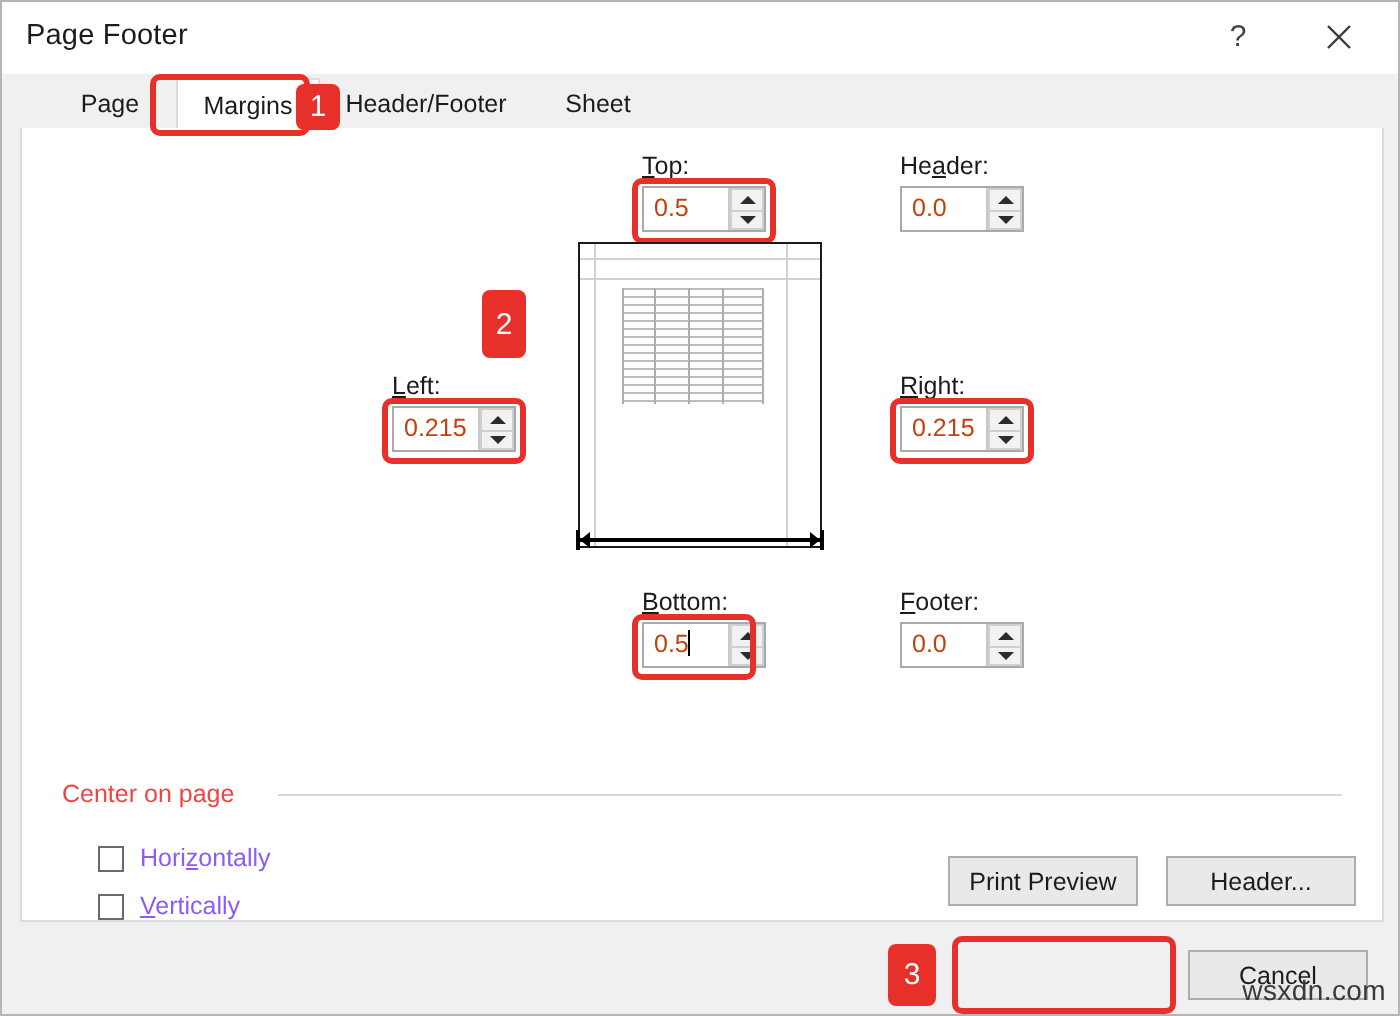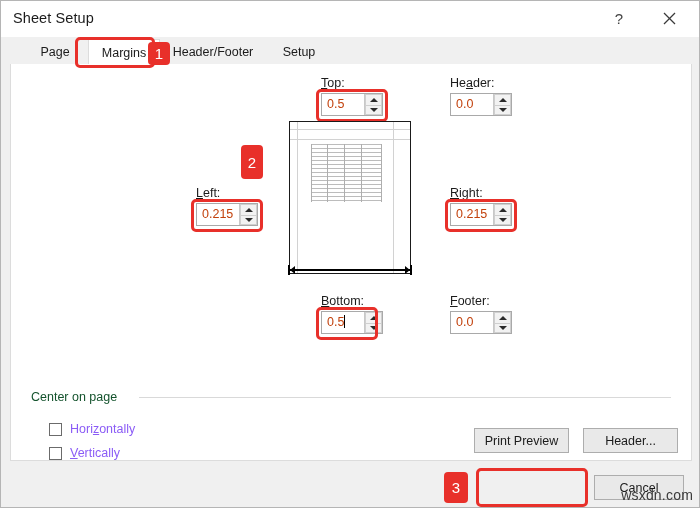--- a/index.html
+++ b/index.html
@@ -253,21 +253,21 @@
     position: absolute;
     left: 20px; top: 334px;
     width: 640px; height: 68px;
   }
   #center-legend {
     position: absolute;
     left: 0; top: -8px;
     background: #ffffff;
     padding-right: 6px;
     font-size: 12.5px;
-    color: #14532d;
+    color: #ef4444;
     white-space: nowrap;
   }
   #center-rule {
     position: absolute;
     left: 108px; top: -1px;
     right: 0;
     height: 1px;
     background: #d9d9d9;
   }
   .cb-row {
@@ -349,39 +349,39 @@
     letter-spacing: 0.2px;
     white-space: nowrap;
   }
 </style>
 </head>
 <body>
 
 <div id="dialog">
 
   <div id="titlebar">
-    <div id="title-text">Sheet Setup</div>
+    <div id="title-text">Page Footer</div>
     <div id="help-btn" class="titlebar-btn">
       <span>?</span>
     </div>
     <div id="close-btn" class="titlebar-btn">
       <span>
         <svg width="13" height="13" viewBox="0 0 13 13" aria-hidden="true">
           <line x1="1" y1="1" x2="12" y2="12" stroke="#3a3a3a" stroke-width="1.2"></line>
           <line x1="12" y1="1" x2="1" y2="12" stroke="#3a3a3a" stroke-width="1.2"></line>
         </svg>
       </span>
     </div>
   </div>
 
   <div id="tabstrip">
     <div id="tab-page" class="tab">Page</div>
     <div id="tab-margins" class="tab active">Margins</div>
     <div id="tab-hf" class="tab">Header/Footer</div>
-    <div id="tab-sheet" class="tab">Setup</div>
+    <div id="tab-sheet" class="tab">Sheet</div>
   </div>
 
   <div id="panel">
 
     <div class="field-group" style="left:310px; top:12px;">
       <span class="field-label"><u>T</u>op:</span>
       <div class="spin-wrap">
         <div class="spin-input">0.5</div>
         <div class="spin-btns">
           <div class="spin-btn up">

